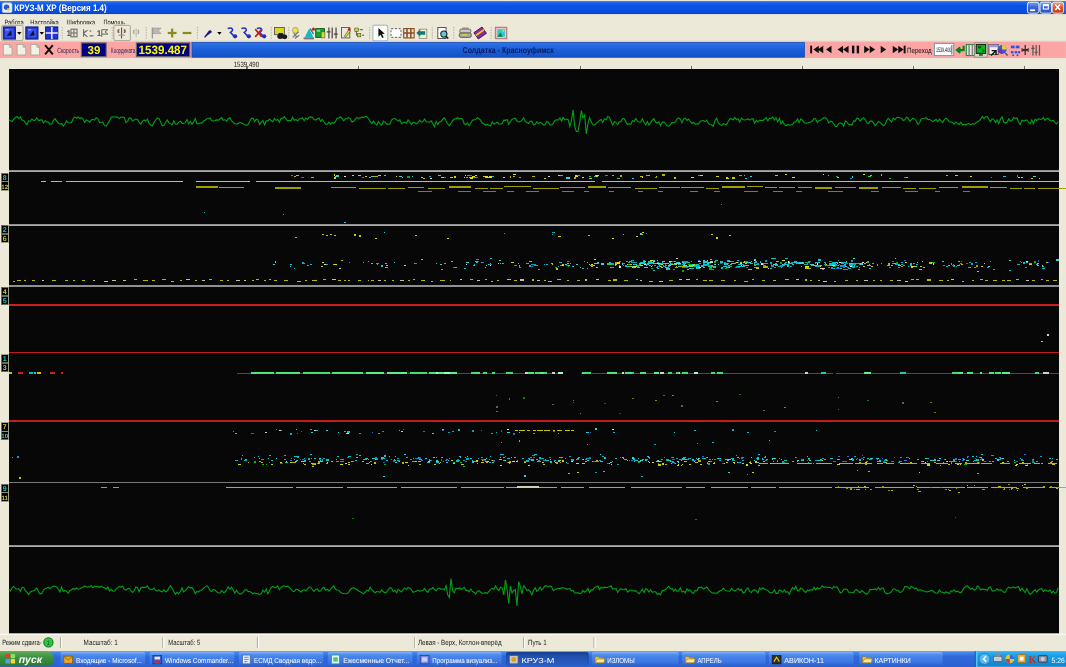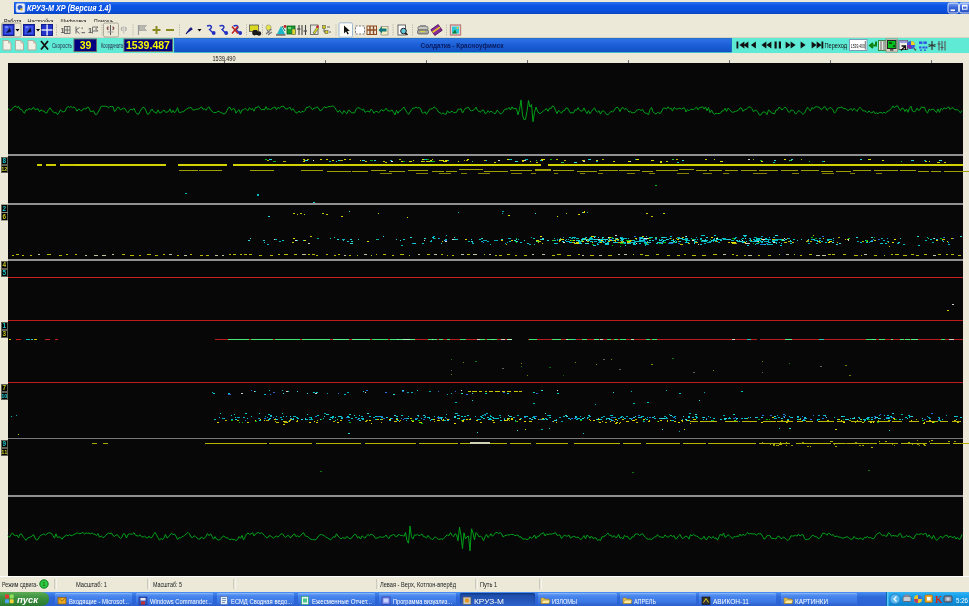--- a/index.html
+++ b/index.html
@@ -1,19 +1,19 @@
 <!DOCTYPE html>
 <html><head><meta charset="utf-8"><title>КРУЗ-М ХР</title>
 <style>
 html,body{margin:0;padding:0;width:969px;height:606px;overflow:hidden;background:#ece9d8;
 font-family:"Liberation Sans",sans-serif;}
-#title{position:absolute;left:14px;top:0;width:920px;height:12px;font-style:italic;}
+#title{position:absolute;left:0;top:0;width:920px;height:12px;}
 #menubar{position:absolute;left:0;top:12px;width:969px;height:10px;}
 #tb1{position:absolute;left:0;top:22px;width:969px;height:16px;background:#ece9d8;border-bottom:1px solid #d8d4c4;box-sizing:border-box;}
-#tb2{position:absolute;left:0;top:38px;width:969px;height:15px;background:#5eead4;}
+#tb2{position:absolute;left:0;top:38px;width:969px;height:15px;background:#fca5a5;}
 #chart{position:absolute;left:0;top:53px;width:969px;height:523px;}
 #status{position:absolute;left:0;top:576px;width:969px;height:16px;}
 .taskbar{position:absolute;left:0;top:592px;width:969px;height:28px;
 background:linear-gradient(180deg,#4a90f4 0%,#2e68d9 18%,#2a60d2 55%,#1d4cb5 88%,#16379b 100%);}
 .startbtn{position:absolute;left:0;top:0;}
 .tbtn{position:absolute;top:1px;height:12px;border-radius:2px;overflow:hidden;
 background:linear-gradient(180deg,#71a7f6 0%,#4a86ee 25%,#3a76e4 75%,#2e62cc 100%);
 box-shadow:inset 0 0.5px 0 #9cc2f8;}
 .tbtn.pressed{background:linear-gradient(180deg,#1c4aa8 0%,#2456b8 60%,#2e62c8 100%);box-shadow:inset 0 1px 2px #123878;}
 .tray{position:absolute;right:0;top:0;width:83px;height:14px;

